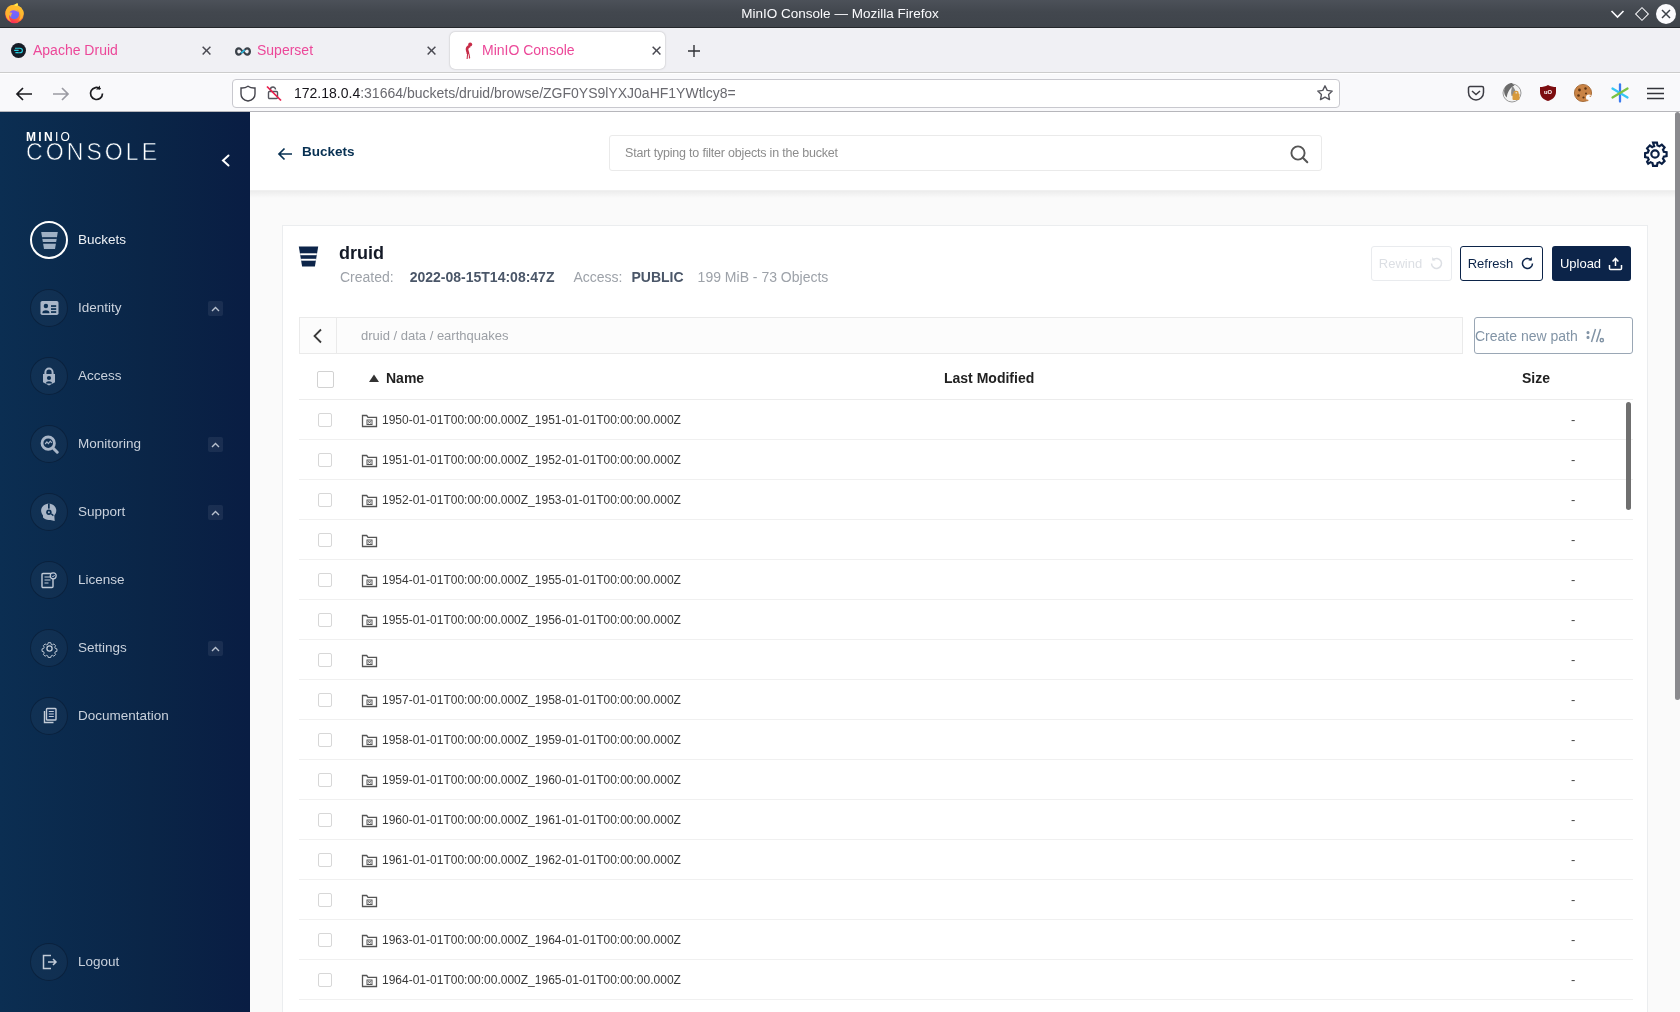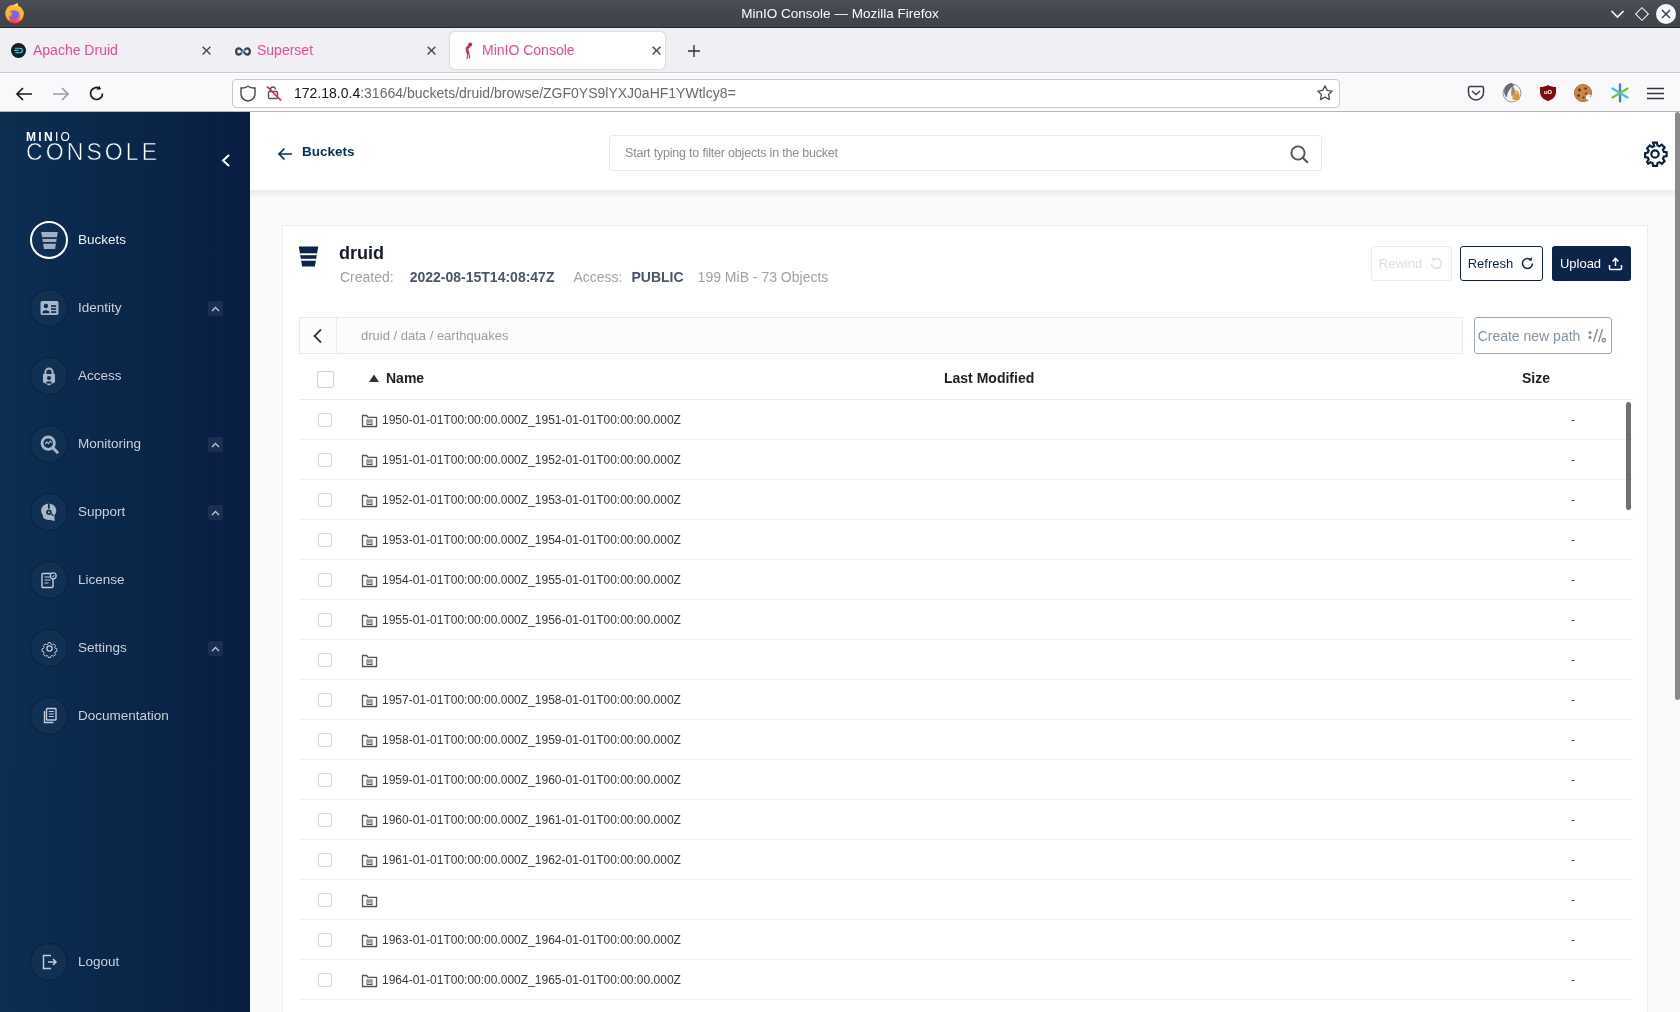--- a/index.html
+++ b/index.html
@@ -51,22 +51,22 @@
 #bmeta b { color:#4a5668; }
 .btn { position:absolute; top:246px; height:35px; border-radius:3px; font-size:13px;
   display:flex; align-items:center; justify-content:center; gap:7px; }
 #btn-rewind { left:1371px; width:81px; border:1px solid #e9ebee; color:#dcdfe4; background:#fff; }
 #btn-refresh { left:1460px; width:83px; border:1px solid #0c2449; color:#0c2449; background:#fff; }
 #btn-upload { left:1552px; width:79px; background:#0c2449; color:#fff; }
 #crumbbox { position:absolute; left:299px; top:317px; width:1164px; height:37px; background:#fcfcfc; border:1px solid #eaeaea; }
 #crumbchev { position:absolute; left:299px; top:317px; width:38px; height:37px; border-right:1px solid #eaeaea;
   display:flex; align-items:center; justify-content:center; }
 #crumbtext { position:absolute; left:361px; top:317px; height:37px; line-height:37px; font-size:13px; color:#9b9fa5; }
-#newpath { position:absolute; left:1474px; top:317px; width:138px; height:37px; border:1px solid #9aa7b5; border-radius:3px;
-  background:#fff; color:#8294a6; font-size:14px; display:flex; align-items:center; justify-content:center; gap:8px; }
+#newpath { position:absolute; left:1474px; top:317px; width:159px; height:37px; border:1px solid #9aa7b5; border-radius:3px;
+  background:#fff; color:#8294a6; font-size:14px; display:flex; align-items:center; gap:8px; }
 #thead { position:absolute; left:299px; top:354px; width:1334px; height:46px; border-bottom:1px solid #ececec; background:#fff; }
 .hcell { position:absolute; top:355px; height:46px; line-height:46px; font-size:14px; font-weight:700; color:#212121; }
 #rows { position:absolute; left:299px; top:400px; width:1334px; }
 .row { position:relative; width:1334px; height:40px; border-bottom:1px solid #f0f0f0; }
 .rcheck { position:absolute; left:19px; top:13px; width:14px; height:14px; border:1px solid #d7d7d7; border-radius:2px; background:#fff; }
 .rname { position:absolute; left:83px; top:0; height:40px; line-height:40px; font-size:12px; color:#383838; }
 .rsize { position:absolute; left:1272px; top:0; height:40px; line-height:40px; font-size:13px; color:#444; }
 .ricon { position:absolute; left:62px; top:12px; }
 #tscroll { position:absolute; left:1626px; top:402px; width:5px; height:108px; background:#6f6f6f; border-radius:3px; }
 #pscroll { position:absolute; left:1675px; top:112px; width:5px; height:588px; background:#8a8a8e; border-radius:3px; }
@@ -410,21 +410,20 @@
       <div class="rname">1952-01-01T00:00:00.000Z_1953-01-01T00:00:00.000Z</div>
       <div class="rsize">-</div>
     </div>
     <div class="row">
       <div class="rcheck"></div>
       <svg class="ricon" width="17" height="16" viewBox="0 0 17 16">
         <path d="M1.5 3.5 h4.2 l1.3 1.8 h8.5 v9.2 h-14 z" fill="none" stroke="#555" stroke-width="1.3"></path>
         <rect x="6" y="8" width="5" height="4.5" fill="none" stroke="#555" stroke-width="1"></rect>
         <path d="M7 9 l3 2.5 M10 9 l-3 2.5" stroke="#555" stroke-width="0.8"></path>
       </svg>
-      <div class="rname">1953-01-01T00:00:00.000Z_1954-01-01T00:00:00.000Z</div>
       <div class="rsize">-</div>
     </div>
     <div class="row">
       <div class="rcheck"></div>
       <svg class="ricon" width="17" height="16" viewBox="0 0 17 16">
         <path d="M1.5 3.5 h4.2 l1.3 1.8 h8.5 v9.2 h-14 z" fill="none" stroke="#555" stroke-width="1.3"></path>
         <rect x="6" y="8" width="5" height="4.5" fill="none" stroke="#555" stroke-width="1"></rect>
         <path d="M7 9 l3 2.5 M10 9 l-3 2.5" stroke="#555" stroke-width="0.8"></path>
       </svg>
       <div class="rname">1954-01-01T00:00:00.000Z_1955-01-01T00:00:00.000Z</div>

